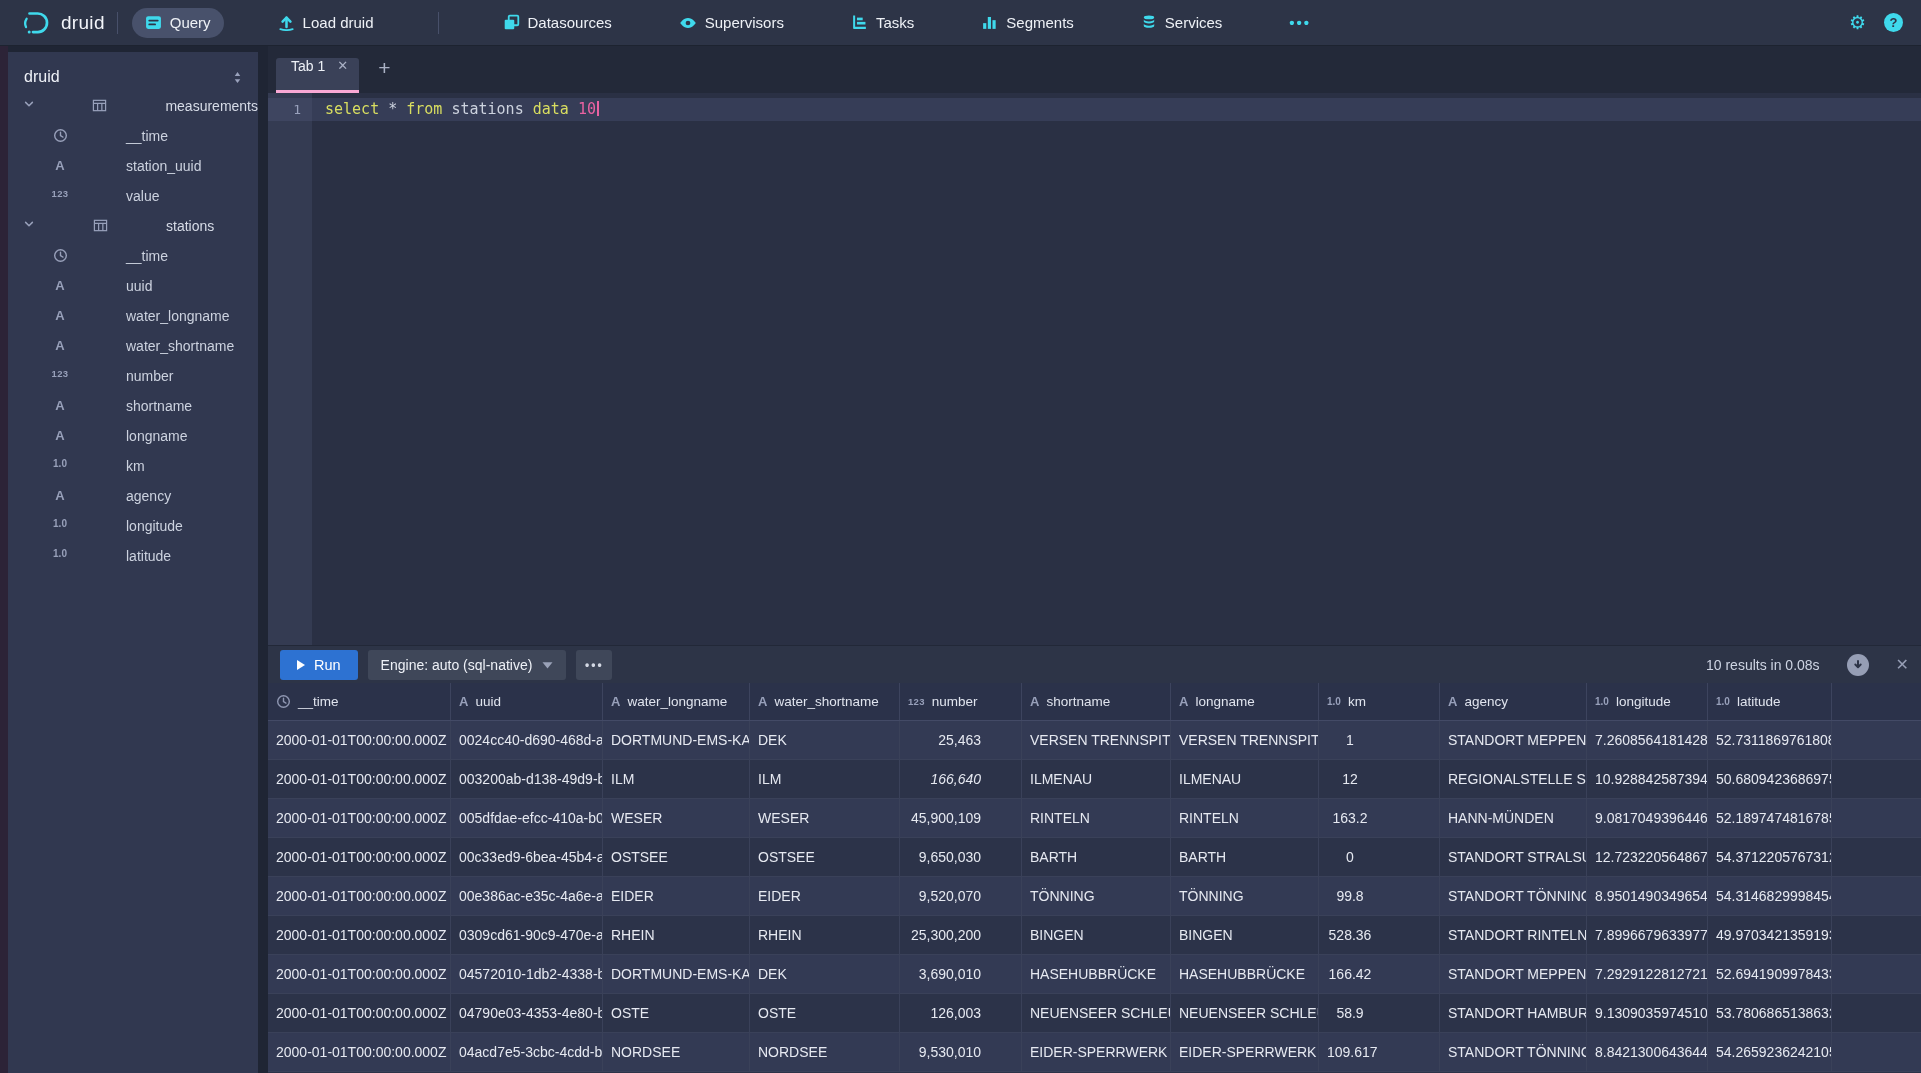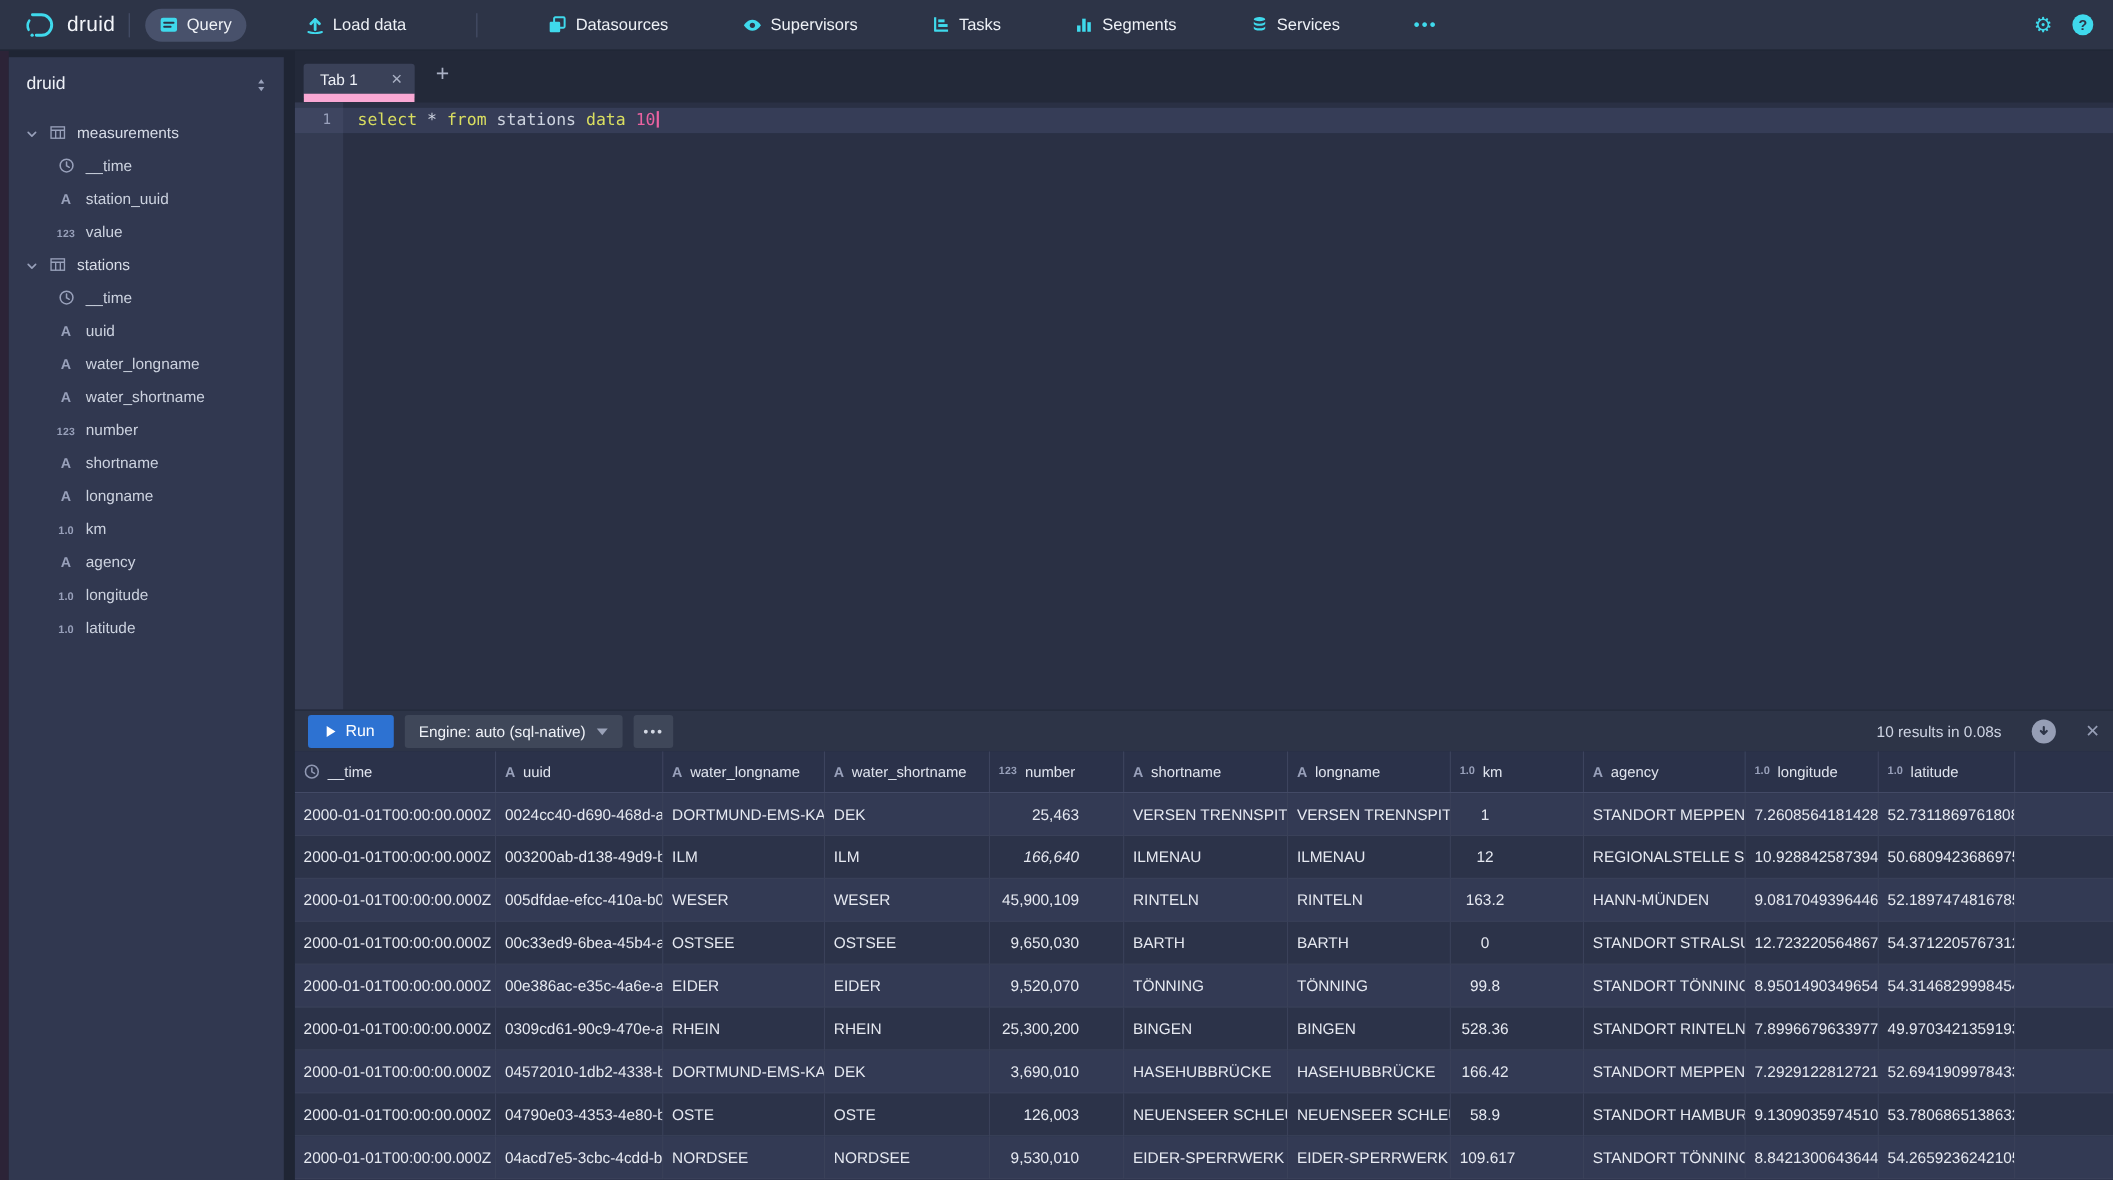--- a/index.html
+++ b/index.html
@@ -28,36 +28,36 @@
   .gear { color:var(--cyan); font-size:19px; cursor:pointer; }
   .help { width:19px; height:19px; border-radius:50%; background:var(--cyan); color:#2d3447;
     font-weight:bold; font-size:13px; display:flex; align-items:center; justify-content:center; cursor:pointer; }
 
   
   .left-strip { position:absolute; left:0; top:46px; bottom:0; width:8px; background:#2c2337; }
   .sidebar { position:absolute; left:8px; top:52px; width:250px; bottom:0; background:var(--panel); }
   .sidebar-header { display:flex; align-items:center; justify-content:space-between;
     padding:16px 14px 12px 16px; color:#eef1f7; font-size:16px; }
   .sort-icon { color:#9aa2bc; display:flex; cursor:pointer; }
-  .tree-row { display:flex; align-items:flex-end; height:30px; color:#ccd2df; font-size:14px; cursor:pointer; }
+  .tree-row { display:flex; align-items:flex-start; height:30px; color:#ccd2df; font-size:14px; cursor:pointer;gap:48px; }
   .tree-row.table-row-t { padding-left:15px; color:#d7dce7; }
   .tree-row.col-row { padding-left:42px; }
   .tree-row .chev { color:#98a0ba; display:flex; margin-right:7px; }
   .tree-row .ticon { color:#98a0ba; display:flex; margin-right:8px; width:20px; justify-content:center; align-items:center; }
   .glyph-a { font-size:13px; font-weight:bold; color:#98a0ba; font-family:"Liberation Sans",sans-serif; }
   .glyph-123 { font-size:9.5px; font-weight:bold; color:#98a0ba; letter-spacing:.3px; }
   .glyph-10 { font-size:10px; font-weight:bold; color:#98a0ba; }
 
   
   .main { position:absolute; left:268px; top:46px; right:0; bottom:0; display:flex; flex-direction:column; }
 
   .tabbar { height:47px; background:var(--tabbar); display:flex; align-items:flex-end; flex:none; }
   .tab { margin-left:8px; height:35px; background:var(--tab); border-radius:3px 3px 0 0;
-    display:flex; align-items:center; gap:30px; padding:0 11px 0 15px; color:#eef1f7; font-size:14px;
-    border-bottom:8px solid #f9a8d4; cursor:pointer; }
+    display:flex; align-items:flex-start; gap:12px; padding:0 11px 0 15px; color:#eef1f7; font-size:14px;
+    border-bottom:3px solid #f9a8d4; cursor:pointer; }
   .tab-close { color:#aab1c5; font-size:13px; cursor:pointer; }
   .tab-add { color:#aab1c5; font-size:21px; margin-left:15px; align-self:center; cursor:pointer; line-height:1; padding:0 4px 4px; }
 
   .editor { flex:1; background:var(--editor); position:relative; overflow:hidden; cursor:text; }
   .gutter-col { position:absolute; left:0; top:0; bottom:0; width:44px; background:var(--gutter); }
   .active-line { position:absolute; left:0; right:0; top:5px; height:23px; background:var(--line-hl); }
   .gutter-num { position:absolute; left:0; top:5px; width:44px; height:23px; background:#3e4560;
     color:#99a1bc; font-family:"DejaVu Sans Mono",monospace; font-size:13px; line-height:23px;
     text-align:right; padding-right:11px; }
   .code-line { position:absolute; left:57px; top:5px; height:23px; line-height:23px; white-space:pre;
@@ -123,21 +123,21 @@
         <span>Query</span>
       </div>
       <div class="nav-item">
         <span class="nicon">
           <svg width="17" height="17" viewBox="0 0 16 16" fill="none" stroke="currentColor" stroke-linecap="round" stroke-linejoin="round">
             <path d="M8 12.2V3.6" stroke-width="2.4"></path>
             <path d="M4.3 7.2 8 3.4l3.7 3.8" stroke-width="2.4"></path>
             <path d="M2.2 14.2c3.9 1.3 7.7 1.3 11.6 0" stroke-width="1.7"></path>
           </svg>
         </span>
-        <span>Load data</span>
+        <span>Load druid</span>
       </div>
       <div class="nav-divider"></div>
       <div class="nav-item">
         <span class="nicon">
           <svg width="17" height="17" viewBox="0 0 16 16">
             <rect x="5.4" y="1.6" width="9" height="9" rx="1" fill="none" stroke="currentColor" stroke-width="1.7"></rect>
             <rect x="1.6" y="5.4" width="9" height="9" rx="1" fill="currentColor"></rect>
           </svg>
         </span>
         <span>Datasources</span>

